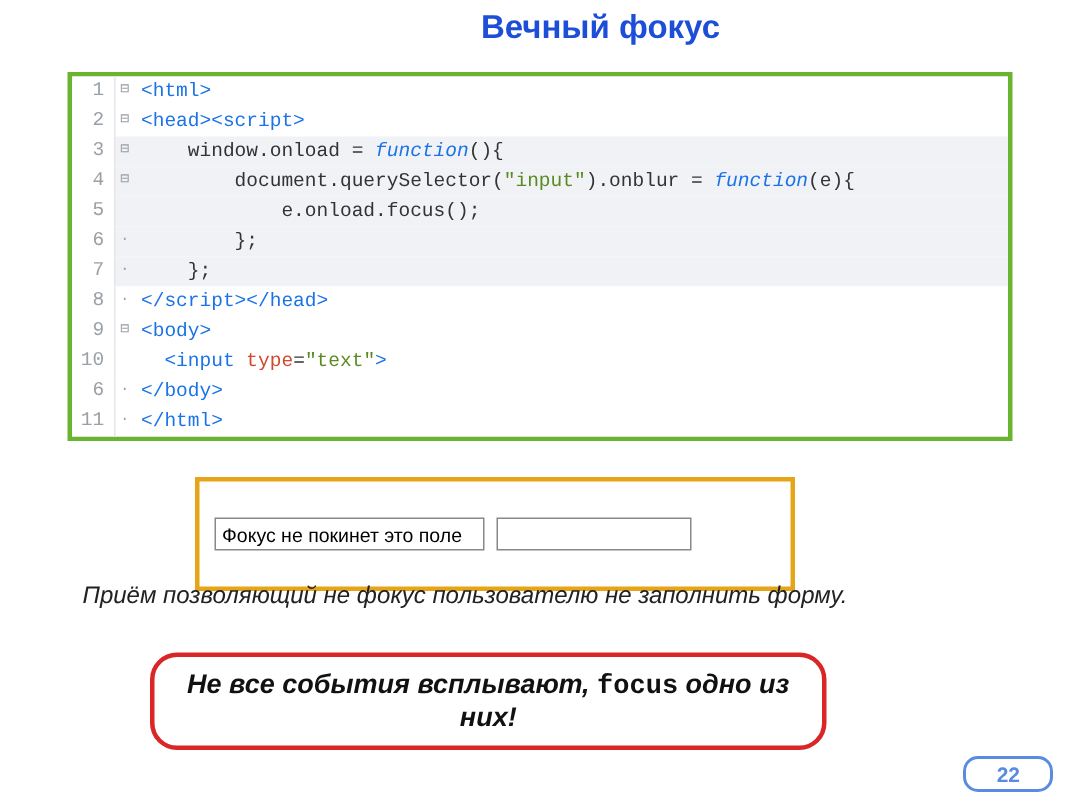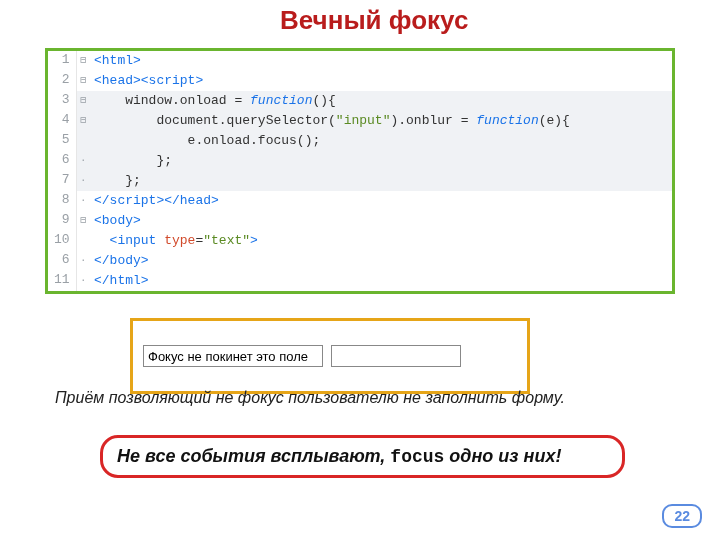--- a/index.html
+++ b/index.html
@@ -9,24 +9,25 @@
     height: 540px;
     background: #fff;
     font-family: Arial, Helvetica, sans-serif;
     position: relative;
   }
   .title {
     position: absolute;
     top: 6px;
     left: 280px;
     width: 200px;
-    font-size: 26px;
+    font-size: 22px;
     font-weight: bold;
-    color: #b91c1c;
+    color: #1d4ed8;
     line-height: 1.1;
+    text-align: right;
   }
   .code-frame {
     position: absolute;
     top: 48px;
     left: 45px;
     width: 630px;
     border: 3px solid #6ab52f;
     background: #fff;
   }
   .code-table {
@@ -100,37 +101,38 @@
     width: 570px;
     font-style: italic;
     font-size: 16px;
     color: #222;
     line-height: 1.25;
   }
   .callout {
     position: absolute;
     top: 435px;
     left: 100px;
-    width: 525px;
+    width: 451px;
     border: 3px solid #d92626;
     border-radius: 18px;
     padding: 8px 14px;
+    text-align: center;
     font-size: 18px;
     font-weight: bold;
     font-style: italic;
     color: #111;
   }
   .callout .mono { font-family: Consolas, "Courier New", monospace; font-style: normal; }
   .page-badge {
     position: absolute;
     bottom: 12px;
     right: 18px;
     border: 2px solid #5a8be0;
     border-radius: 10px;
-    padding: 2px 10px;
+    padding: 2px 20px;
     font-size: 14px;
     font-weight: bold;
     color: #5a8be0;
     background: #fff;
   }
 </style>
 </head>
 <body>
 
 <div class="title">Вечный фокус</div>

